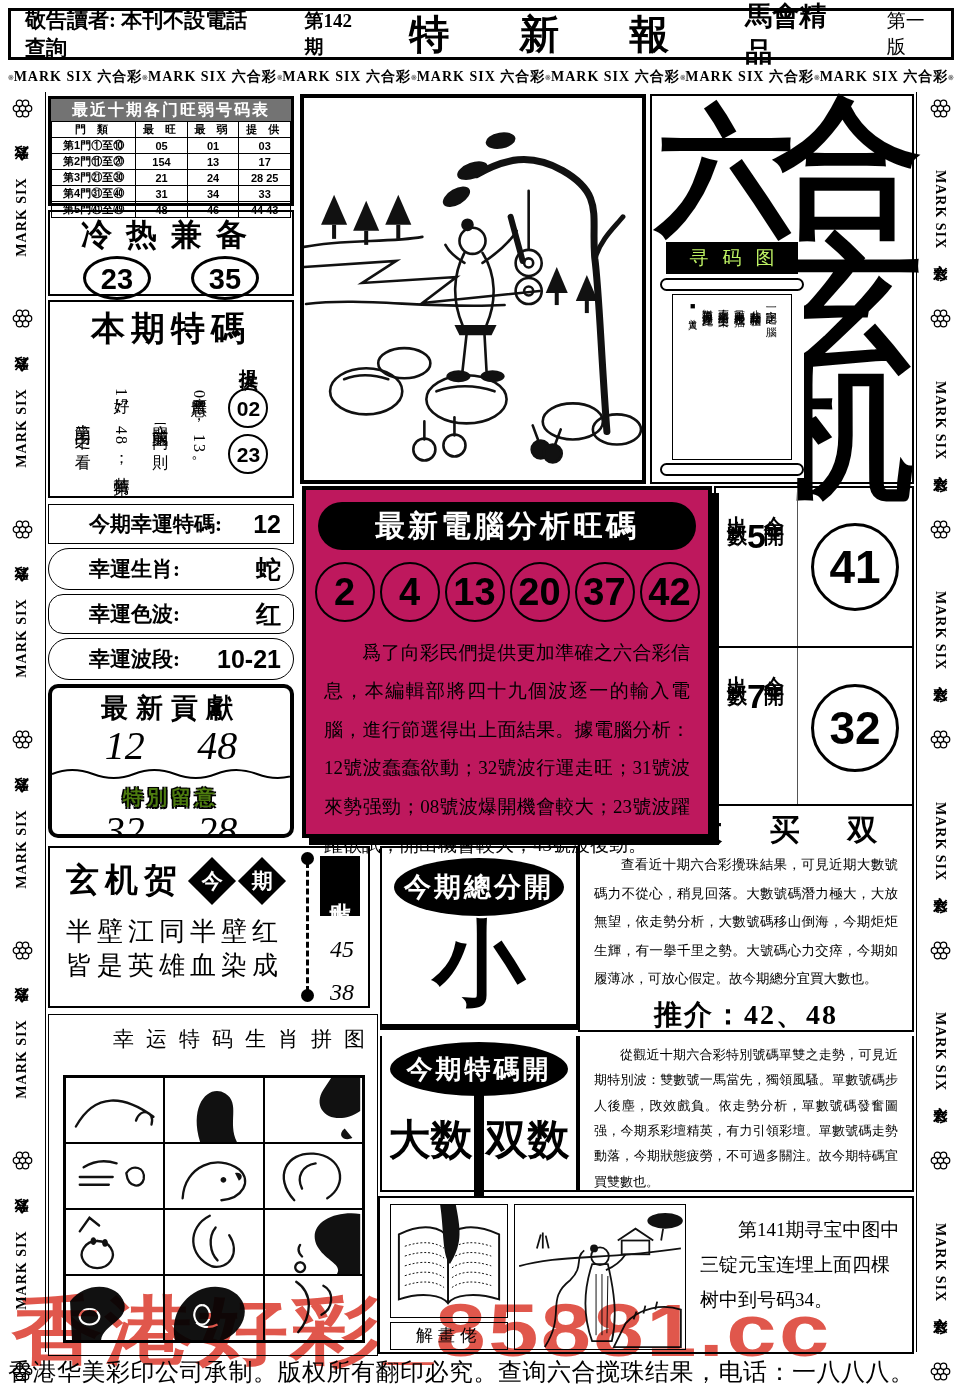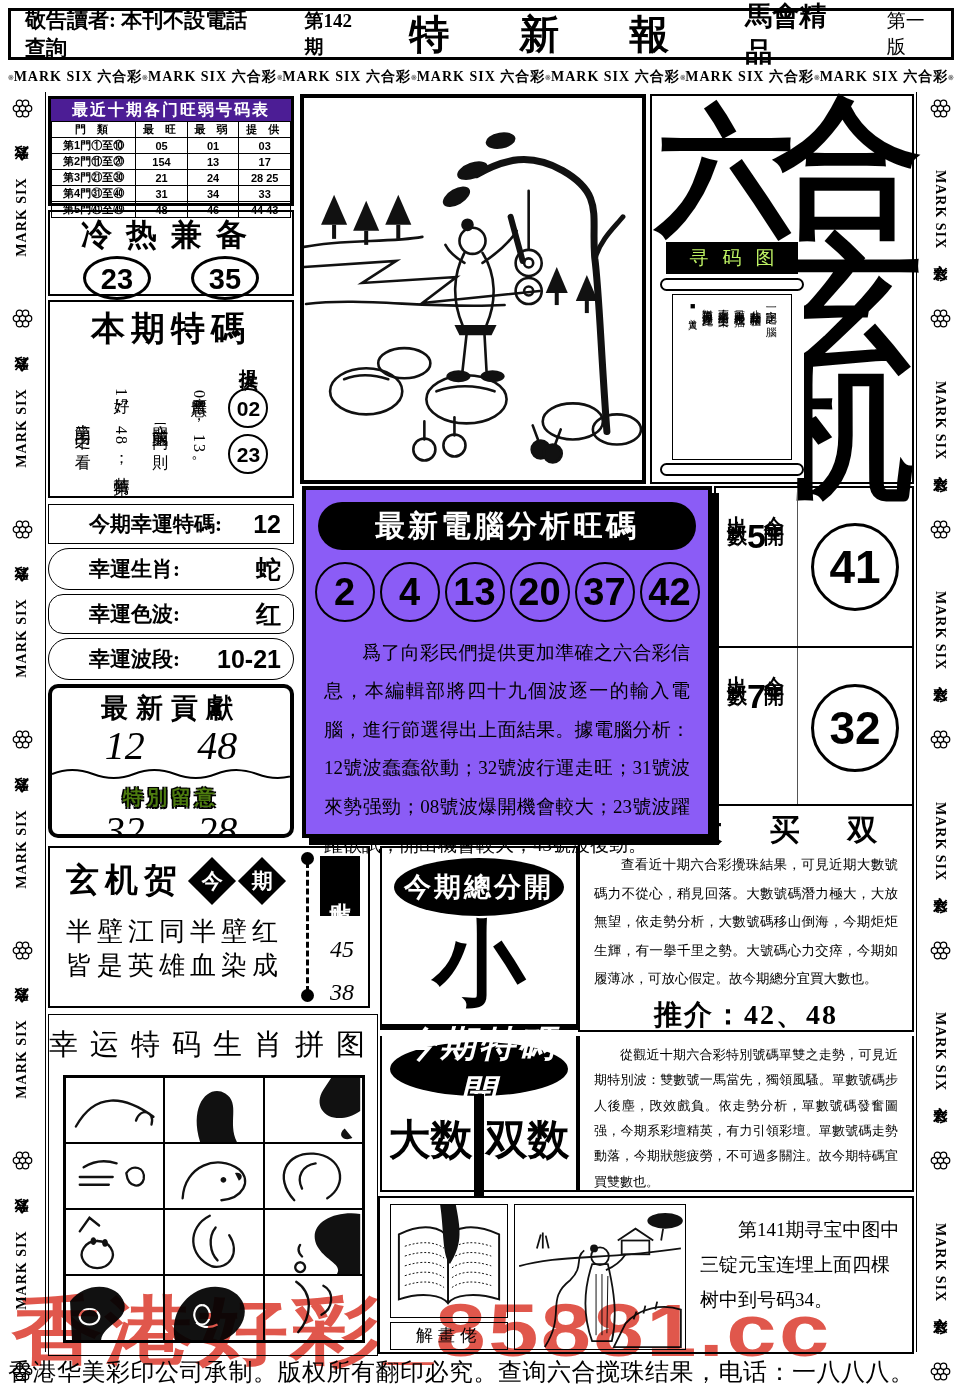--- a/index.html
+++ b/index.html
@@ -20,21 +20,21 @@
   .strip-top { left:8px; top:63px; width:946px; height:28px; display:flex; align-items:center; justify-content:space-between; }
   .strip-top .ms-label { font-size:14px; font-weight:bold; letter-spacing:1px; white-space:nowrap; }
   .strip-side { top:92px; width:44px; height:1296px; display:flex; flex-direction:column; align-items:center; justify-content:space-between; padding:6px 0; }
   .strip-side.left { left:0; } .strip-side.right { left:918px; }
   .strip-side .ms-label { writing-mode:vertical-rl; font-size:14px; font-weight:bold; letter-spacing:1px; white-space:nowrap; }
   .strip-side.left .ms-label { transform:rotate(180deg); }
   .content-frame { left:45px; top:92px; width:872px; height:1260px; border-left:1.5px solid #000; border-right:1.5px solid #000; }
 
   
   .tbl-box { left:48px; top:96px; width:246px; height:110px; border:3px solid #000; background:#fff; }
-  .tbl-title { background:#4c1d95; color:#fff; font-size:16px; font-weight:bold; letter-spacing:2px; text-align:center; height:22px; line-height:22px; }
+  .tbl-title { background:#737373; color:#fff; font-size:16px; font-weight:bold; letter-spacing:2px; text-align:center; height:22px; line-height:22px; }
   table.doors { width:100%; border-collapse:collapse; font-family:Liberation Sans, sans-serif; }
   table.doors th, table.doors td { border:1px solid #000; font-size:11px; font-weight:bold; text-align:center; height:15px; padding:0; }
   table.doors th { letter-spacing:4px; }
   table.doors td:first-child { font-size:11px; letter-spacing:0; }
 
   
   .coldhot { left:48px; top:210px; width:246px; height:86px; border:2px solid #000; text-align:center; }
   .coldhot .t { font-size:31px; font-weight:bold; letter-spacing:14px; margin-top:2px; white-space:nowrap; }
   .oval-num { display:inline-block; width:68px; height:44px; border:3px solid #000; border-radius:50%;
     font-size:29px; font-weight:bold; line-height:40px; margin:0 18px; font-family:"Liberation Sans",sans-serif; }
@@ -72,21 +72,21 @@
   .poem { padding:12px 0 0 16px; font-size:26px; letter-spacing:5px; line-height:1.3; white-space:nowrap; }
   .dash-line { position:absolute; left:256px; top:14px; height:130px; border-left:3px dashed #000; }
   .dash-line::before, .dash-line::after { content:""; position:absolute; left:-8px; width:13px; height:13px; border-radius:50%; background:#000; }
   .dash-line::before { top:-10px; } .dash-line::after { bottom:-10px; }
   .tip-box { position:absolute; right:8px; top:8px; width:40px; height:60px; background:#000; color:#fff;
     writing-mode:vertical-rl; font-size:21px; font-weight:bold; display:flex; align-items:center; justify-content:center; }
   .tip-nums { position:absolute; right:14px; top:80px; font-size:24px; font-style:italic; line-height:1.8; text-align:center; }
 
   
   .puzzle { left:48px; top:1014px; width:330px; height:342px; border:1.5px solid #000; }
-  .puzzle .t { font-size:29px; letter-spacing:12px; text-align:right; margin-top:10px; white-space:nowrap; }
+  .puzzle .t { font-size:21px; letter-spacing:12px; text-align:right; margin-top:10px; white-space:nowrap; }
   .pgrid { position:absolute; left:14px; top:60px; width:302px; height:268px;
     display:grid; grid-template-columns:repeat(3,1fr); grid-template-rows:repeat(4,1fr); border:2px solid #000; }
   .pcell { border:1.5px solid #000; overflow:hidden; }
   .pcell svg { width:100%; height:100%; display:block; }
 
   
   .scene { left:300px; top:94px; width:346px; height:390px; border:4px solid #000; background:#fff; }
   .scene svg { width:100%; height:100%; display:block; }
 
   
@@ -94,21 +94,21 @@
   .hex .ch { position:absolute; font-weight:bold; line-height:1; font-family:"Liberation Serif",serif; }
   .scroll-title { position:absolute; left:14px; top:146px; width:132px; height:32px; background:#000; color:#bef264;
     font-size:19px; letter-spacing:14px; text-align:center; line-height:32px; z-index:2; text-indent:14px; }
   .scroll { position:absolute; left:8px; top:182px; width:144px; height:200px; background:#fff; z-index:2; }
   .rod { height:13px; border:2px solid #000; border-radius:7px; }
   .scroll-inner { margin:3px 12px; border:1.5px solid #000; height:166px; padding:6px 3px; display:flex; justify-content:center; }
   .scroll-text { writing-mode:vertical-rl; font-size:11px; line-height:1.45; letter-spacing:1px; }
   .scroll-text .sig { font-size:9px; margin-top:auto; }
 
   
-  .comp { left:302px; top:486px; width:410px; height:352px; border:4px solid #000; background:#8b5cf6; box-shadow:7px 7px 0 #000; z-index:3; }
+  .comp { left:302px; top:486px; width:410px; height:352px; border:4px solid #000; background:#be185d; box-shadow:7px 7px 0 #000; z-index:3; }
   .comp-title { margin:12px auto 0; width:378px; height:48px; background:#000; border-radius:24px; color:#fff;
     font-family:"Liberation Sans","DejaVu Sans",sans-serif; font-size:30px; font-weight:bold; letter-spacing:3px;
     display:flex; align-items:center; justify-content:center; }
   .comp-nums { display:flex; justify-content:center; gap:5px; margin-top:12px; }
   .cnum { width:60px; height:60px; border:2.5px solid #000; border-radius:50%; font-size:38px; font-weight:bold;
     display:flex; align-items:center; justify-content:center; font-family:"Liberation Sans",sans-serif; }
   .comp-para { margin:12px 18px 0; font-size:19px; line-height:2.02; text-align:justify; text-indent:2em; }
 
   
   .freq { left:714px; top:486px; width:200px; height:324px; border:2px solid #000; }
@@ -128,21 +128,21 @@
   .kai-para { font-size:13.5px; line-height:2.12; text-align:justify; text-indent:2em; }
   .rec { font-size:28px; font-weight:bold; text-align:center; letter-spacing:2px; margin-top:2px; }
 
   .totalopen { left:380px; top:846px; width:198px; height:184px; border:2.5px solid #000; border-bottom:6px solid #000; text-align:center; background:#fff; }
   .blk-ellipse { margin:10px auto 0; background:#000; color:#fff; border-radius:50%; font-weight:bold;
     display:flex; align-items:center; justify-content:center; letter-spacing:3px; }
   .totalopen .blk-ellipse { width:170px; height:58px; font-size:27px; }
   .totalopen .v { font-size:92px; font-weight:bold; line-height:1.05; }
 
   .specopen { left:380px; top:1036px; width:198px; height:156px; border:2.5px solid #000; border-top:none; text-align:center; background:#fff; }
-  .specopen .blk-ellipse { width:178px; height:54px; font-size:36px; margin-top:6px;font-style:italic; }
+  .specopen .blk-ellipse { width:178px; height:54px; font-size:26px; margin-top:6px; }
   .so-vals { position:relative; display:flex; justify-content:space-around; margin-top:16px; font-size:42px; font-weight:bold; }
   .so-bar { position:absolute; left:50%; top:-18px; width:10px; height:112px; background:#000; transform:translateX(-50%); }
 
   .oddeven { left:578px; top:1036px; width:336px; height:156px; border:2.5px solid #000; border-top:none; padding:6px 14px 0; background:#fff; }
   .oddeven .kai-para { font-size:13px; line-height:1.95; }
   .oddeven .rec { font-size:27px; }
 
   
   .treasure { left:378px; top:1196px; width:536px; height:158px; border:2.5px solid #000; background:#fff; }
   .bookbox { position:absolute; left:10px; top:6px; width:118px; height:114px; border:1.5px solid #000; }

